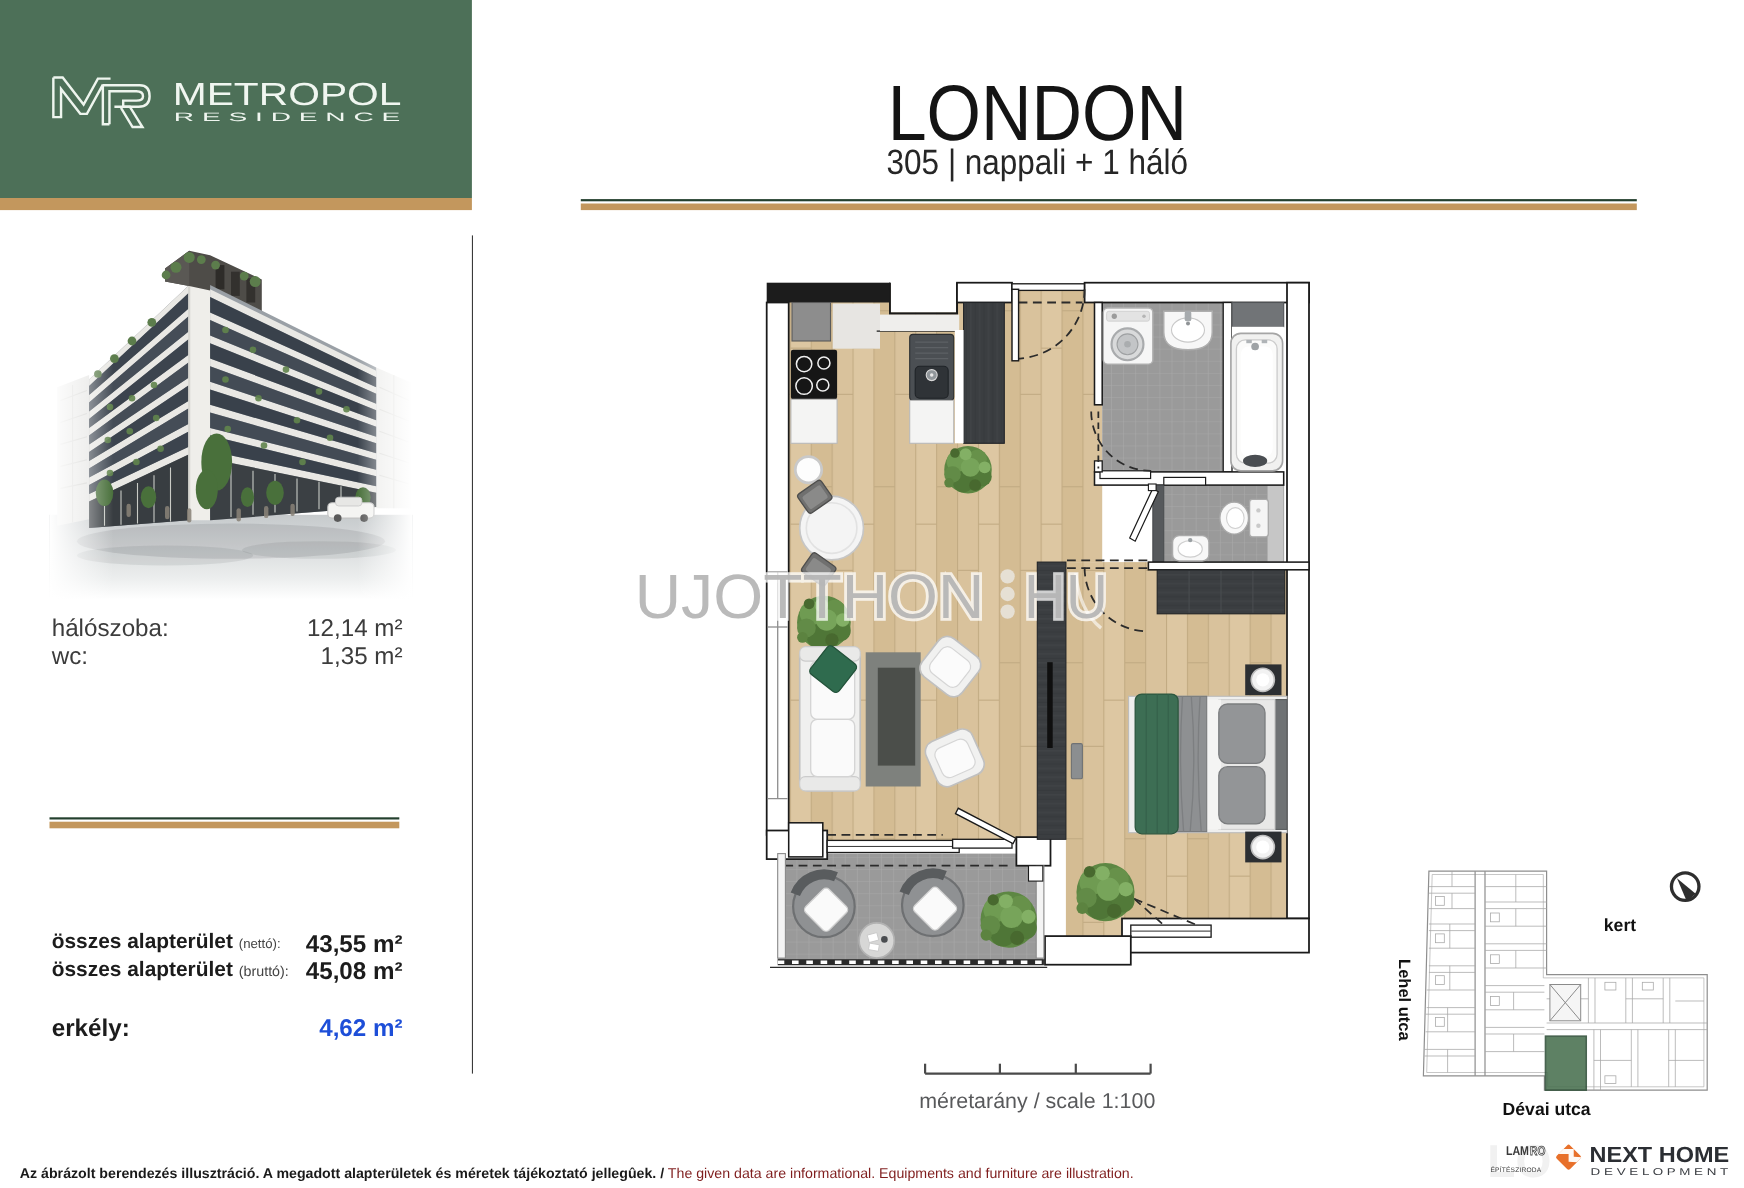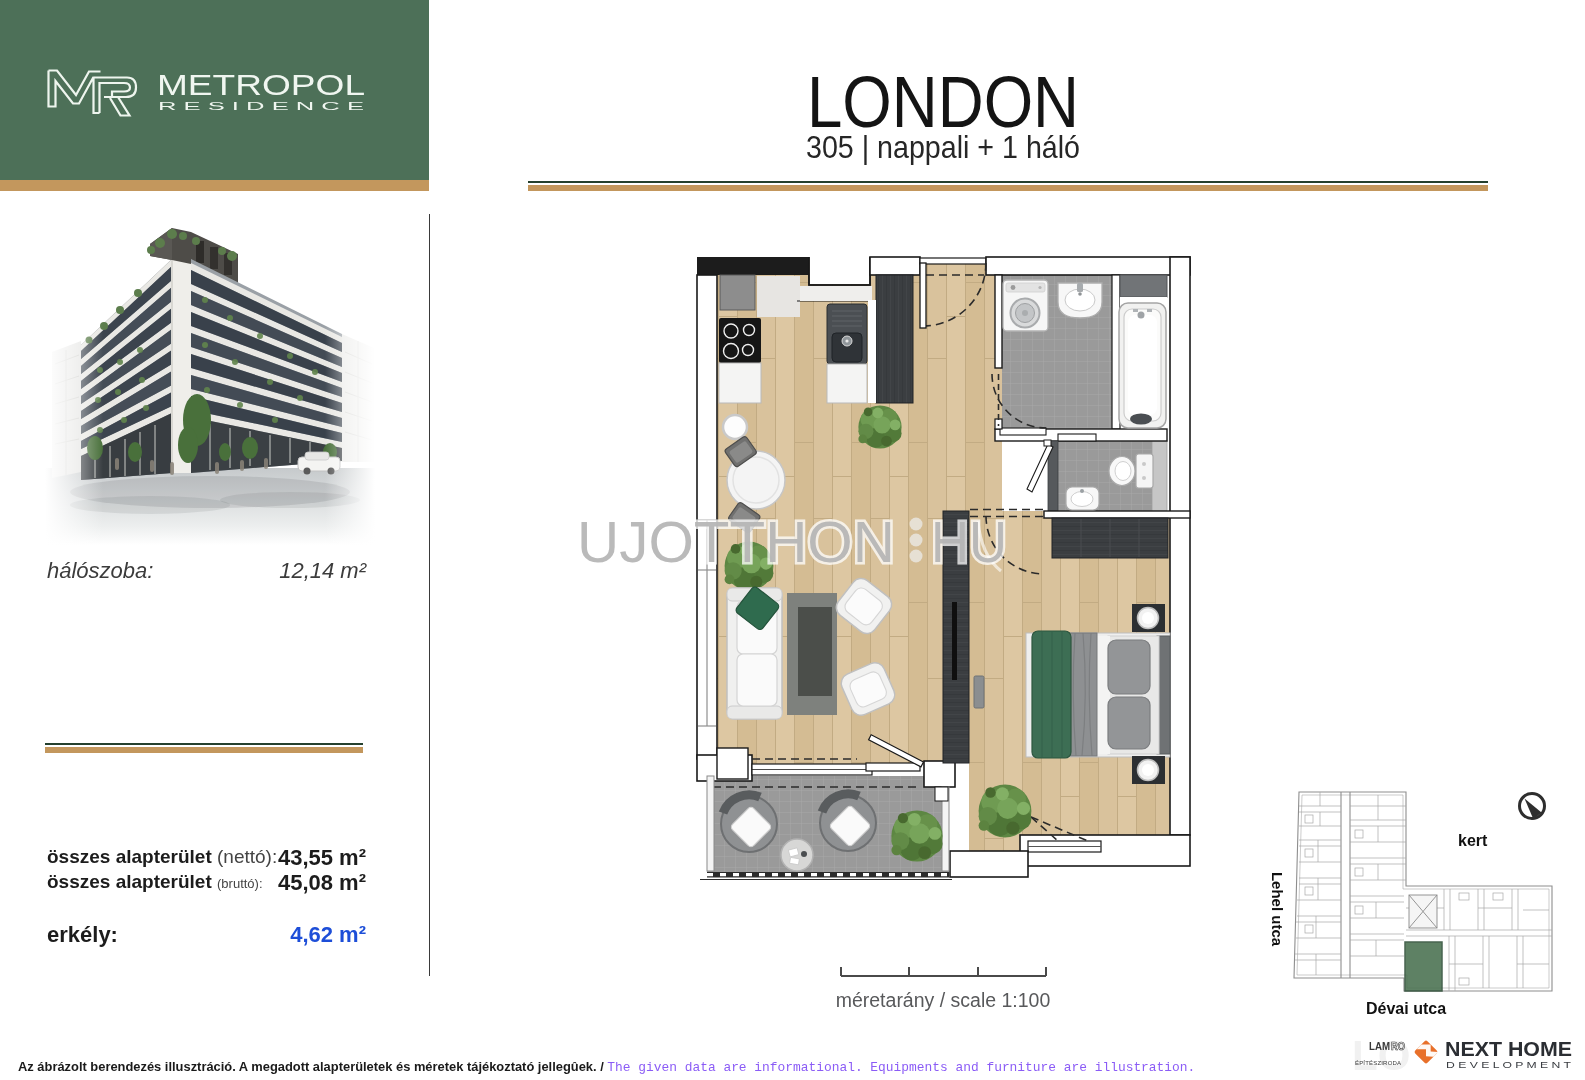--- a/index.html
+++ b/index.html
@@ -207,27 +207,28 @@
     <rect x="240" y="460" width="4" height="11" rx="2"></rect>
     <rect x="264" y="458" width="4" height="11" rx="2"></rect>
   </g>
 
   <rect x="45" y="215" width="58" height="330" fill="url(#fadeL)"></rect>
   <rect x="325" y="215" width="50" height="330" fill="url(#fadeR)"></rect>
   <rect x="45" y="215" width="330" height="12" fill="#ffffff"></rect>
 </svg>
 
 <div class="abs" style="left:47px;top:558px;width:319px;font-size:22px;color:#3c3c3c;">
-  <div style="height:26.4px;font-style:italic;"><span>hálószoba:</span><span style="float:right;">12,14 m²</span></div>
+  <div style="height:26.4px;"><span>hálószoba:</span><span style="float:right;">12,14 m²</span></div>
+  <div style="height:26.4px;"><span>wc:</span><span style="float:right;">1,35 m²</span></div>
 </div>
 
 <div class="abs" style="left:45px;top:743px;width:318px;height:2px;background:#24402e;"></div>
 <div class="abs" style="left:45px;top:747px;width:318px;height:6px;background:#c3975d;"></div>
 
-<div class="abs" style="left:47px;top:846px;font-size:19px;font-weight:bold;color:#1c1c1c;">összes alapterület <span style="font-size:19px;font-weight:normal;color:#444;">(nettó):</span></div>
+<div class="abs" style="left:47px;top:846px;font-size:19px;font-weight:bold;color:#1c1c1c;">összes alapterület <span style="font-size:12px;font-weight:normal;color:#444;">(nettó):</span></div>
 
 <div class="abs" style="left:166px;top:845px;width:200px;text-align:right;font-size:22px;font-weight:bold;color:#1c1c1c;">43,55 m²</div>
 
 <div class="abs" style="left:47px;top:871px;font-size:19px;font-weight:bold;color:#1c1c1c;">összes alapterület <span style="font-size:13px;font-weight:normal;color:#444;margin-top:21px;">(bruttó):</span></div>
 
 <div class="abs" style="left:166px;top:870px;width:200px;text-align:right;font-size:22px;font-weight:bold;color:#1c1c1c;">45,08 m²</div>
 
 <div class="abs" style="left:47px;top:922px;font-size:22px;font-weight:bold;color:#1c1c1c;">erkély:</div>
 
 <div class="abs" style="left:166px;top:922px;width:200px;text-align:right;font-size:22px;font-weight:bold;color:#1d4ed8;">4,62 m²</div>
@@ -628,21 +629,21 @@
   <text x="1272" y="909" font-size="15" font-weight="bold" fill="#111" transform="rotate(90 1272 909)" text-anchor="middle">Lehel utca</text>
 
   <text x="1366" y="1014" font-size="16" font-weight="bold" fill="#111">Dévai utca</text>
 
   <circle cx="1532" cy="806" r="12.5" fill="none" stroke="#2e2e2e" stroke-width="3"></circle>
   <polygon points="1524.5,798.5 1541.5,812.5 1533.5,819.5" fill="#2e2e2e"></polygon>
 </svg>
 
 <div class="abs" style="left:18px;top:1059px;font-size:12.9px;color:#1a1a1a;white-space:nowrap;">
   <b>Az ábrázolt berendezés illusztráció. A megadott alapterületek és méretek tájékoztató jellegûek. /</b>
-  <span style="color:#8b5cf6;font-family:Liberation Mono, monospace;"> The given data are informational. Equipments and furniture are illustration.</span>
+  <span style="color:#7f1d1d;"> The given data are informational. Equipments and furniture are illustration.</span>
 </div>
 
 <svg class="abs" style="left:1340px;top:1020px;" width="80" height="55" viewBox="0 0 80 55">
   <text x="12" y="50" font-size="42" fill="#f1f1f1" font-weight="bold">LO</text>
   <text x="29" y="30" font-size="11.5" font-weight="bold" fill="#3a3a3a" textLength="21" lengthAdjust="spacingAndGlyphs">LAM</text>
   <text x="51" y="30" font-size="11.5" font-weight="bold" fill="none" stroke="#3a3a3a" stroke-width="0.7" textLength="14" lengthAdjust="spacingAndGlyphs">RO</text>
   <text x="15" y="45" font-size="6" fill="#3a3a3a" textLength="46">ÉPÍTÉSZIRODA</text>
 </svg>
 
 <svg class="abs" style="left:1405px;top:1030px;" width="175" height="45" viewBox="0 0 175 45">

